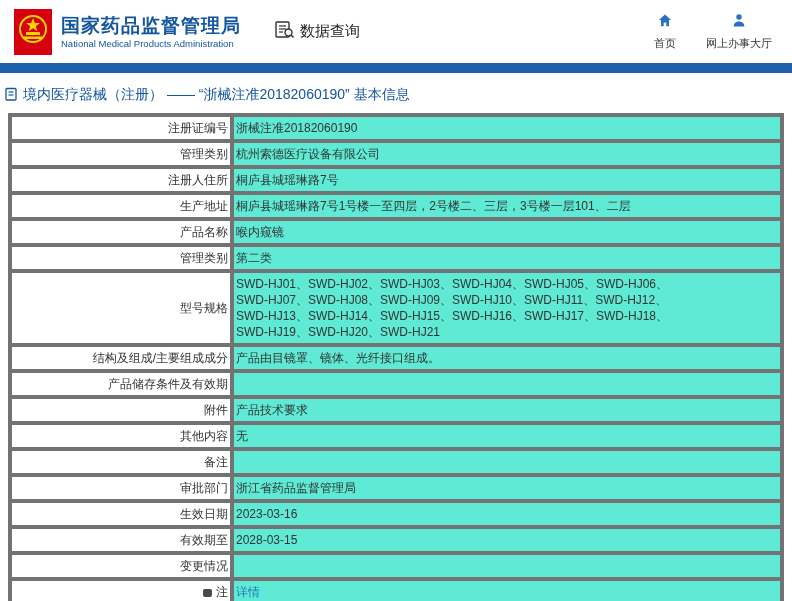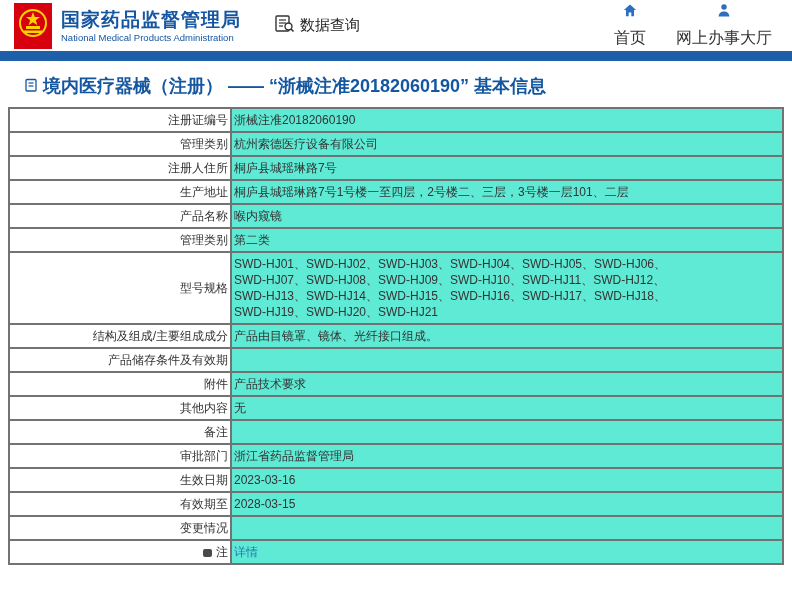--- a/index.html
+++ b/index.html
@@ -4,54 +4,54 @@
 <style>
   * { margin:0; padding:0; box-sizing:border-box; }
   html,body { background:#ffffff; }
   body {
     width:792px; height:601px;
     font-family:"Liberation Sans", sans-serif;
     color:#333; overflow:hidden;
   }
   
   .header {
-    height:51px; background:#fff;
+    height:63px; background:#fff;
     display:flex; align-items:center;
     padding:0 20px 0 14px;
   }
   .emblem { flex:0 0 auto; width:38px; height:46px; }
   .agency { margin-left:9px; display:flex; flex-direction:column; justify-content:center; }
   .agency-cn {
     color:#1456a0; font-size:19px; font-weight:bold;
     letter-spacing:1px; line-height:24px; white-space:nowrap;
   }
   .agency-en {
     color:#1456a0; font-size:9.5px; line-height:12px; white-space:nowrap;
   }
   .query-section {
     margin-left:34px; display:flex; align-items:center; gap:5px;
     font-size:15px; font-weight:normal; color:#222; white-space:nowrap;
   }
   .top-nav { margin-left:auto; display:flex; gap:30px; }
   .nav-item {
     display:flex; flex-direction:column; align-items:center; gap:6px;
-    font-size:16px; color:#333; cursor:pointer; white-space:nowrap;
+    font-size:11px; color:#333; cursor:pointer; white-space:nowrap;
   }
   .blue-bar { height:10px; background:#1d5fa8; }
   
   .breadcrumb {
-    padding:13px 10px 9px 24px;
-    color:#1456a0; font-size:18px; font-weight:bold;
+    padding:13px 10px 9px 4px;
+    color:#1456a0; font-size:14px; font-weight:normal;
     display:flex; align-items:center; gap:5px; white-space:nowrap;
   }
   
   .table-wrap { margin:0 8px; }
   table.info { width:100%; border-collapse:collapse; font-size:12px; color:#333; table-layout:fixed; }
   table.info td {
-    border:2px solid #737373;
+    border:4px solid #737373;
     padding:3px 2px;
     height:23px; line-height:16px;
     vertical-align:middle;
     white-space:pre-line;
     word-break:break-all;
   }
   td.label-cell { width:222px; text-align:right; background:#fff; }
   td.value-cell { background:#5eead4; }
   .detail-link { color:#2577b6; text-decoration:none; cursor:pointer;margin-top:12px; }
   .note-icon {

